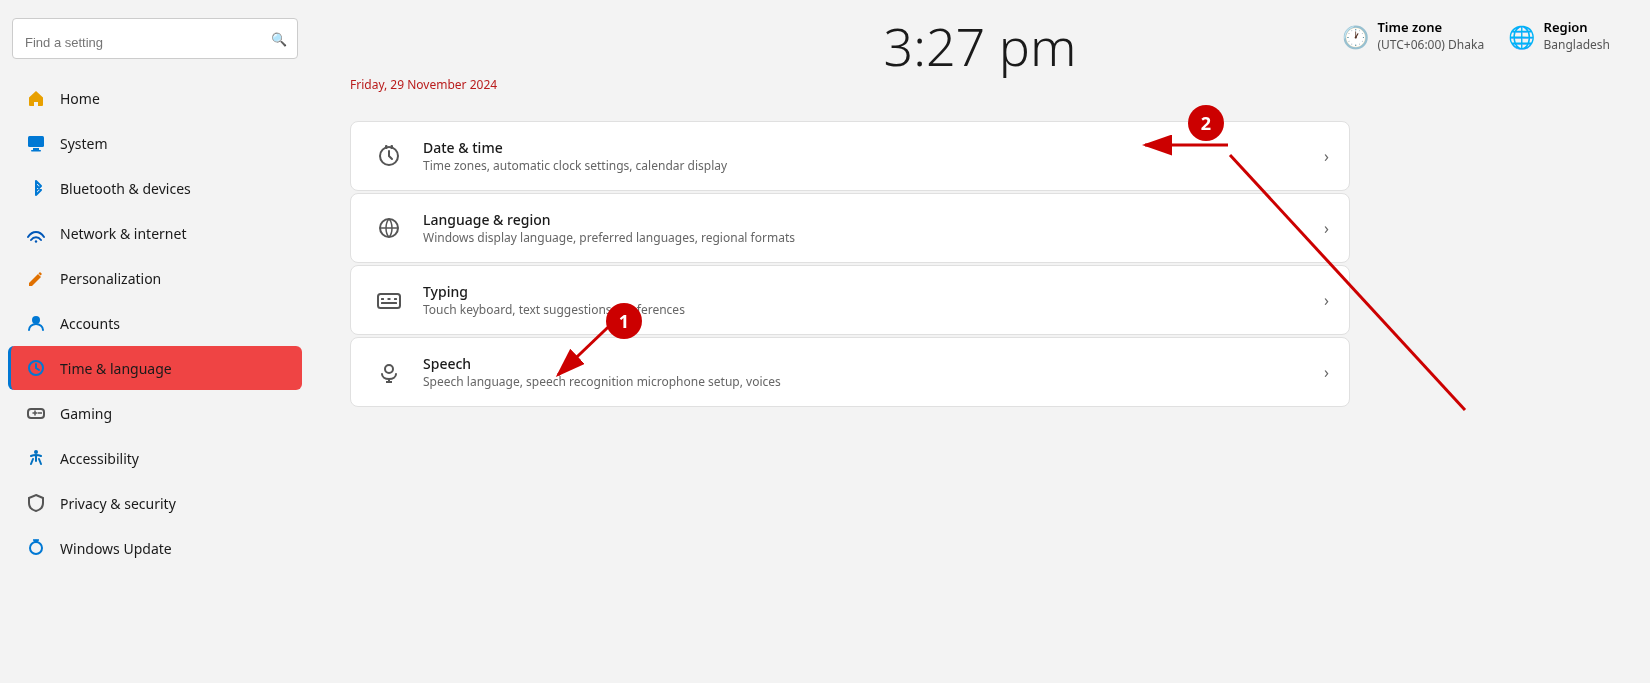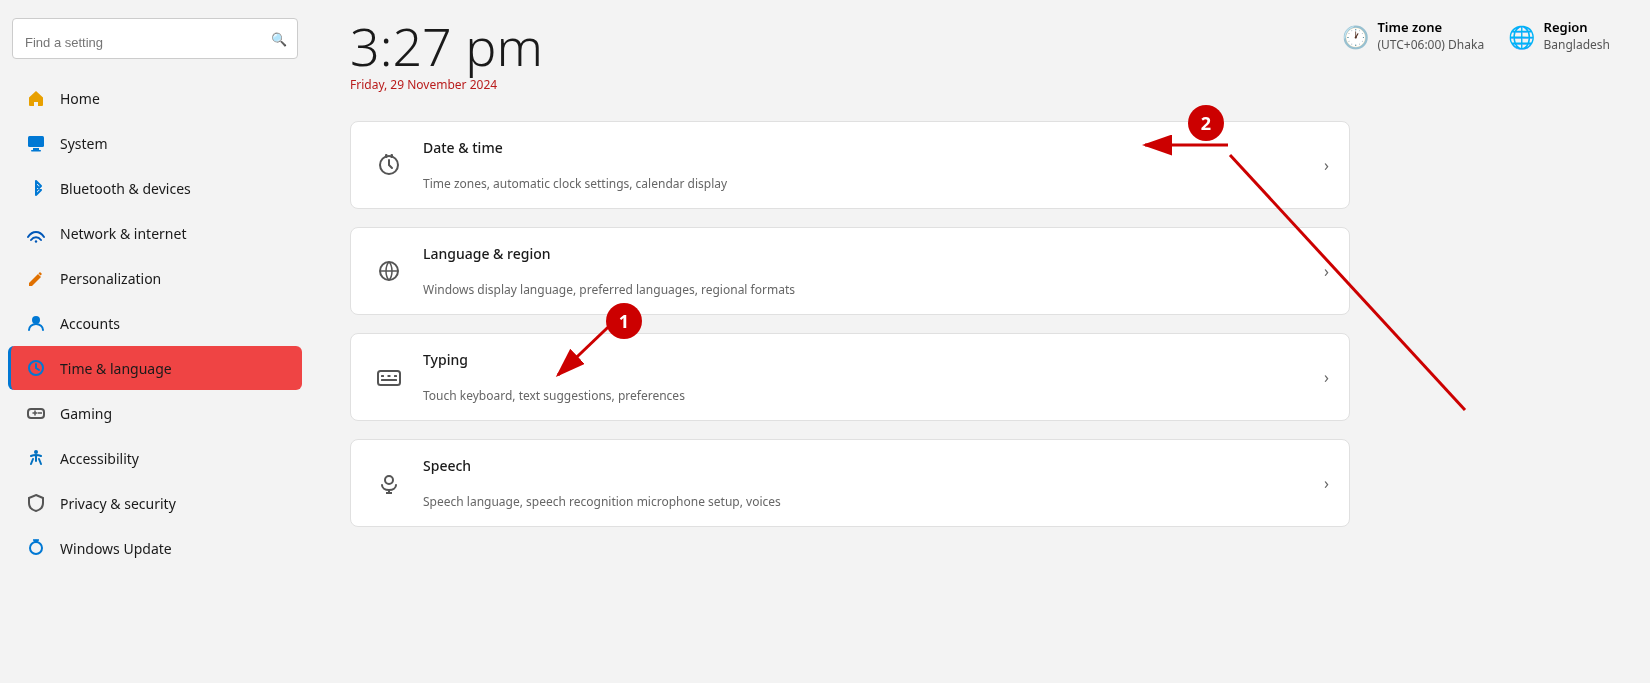--- a/index.html
+++ b/index.html
@@ -81,20 +81,21 @@
     }
 
     .header-area {
       margin-bottom: 28px;
     }
     .time-display {
       font-size: 52px;
       font-weight: 300;
       color: #1a1a1a;
       line-height: 1;
+      text-align: center;
     }
     .date-display {
       font-size: 12px;
       color: #b91c1c;
       margin-top: 4px;
     }
 
     .top-right-info {
       position: absolute;
       top: 18px;
@@ -108,21 +109,21 @@
       align-items: center;
       gap: 8px;
     }
     .info-block-title { font-weight: 600; font-size: 13px; }
     .info-block-sub { font-size: 12px; color: #555; text-align: right; }
 
     
     .settings-list {
       display: flex;
       flex-direction: column;
-      gap: 18px;
+      gap: 2px;
       max-width: 1000px;
     }
     .settings-card {
       display: flex;
       align-items: center;
       background: #fff;
       border-radius: 8px;
       padding: 16px 20px;
       cursor: pointer;
       border: 1px solid #e0e0e0;
@@ -141,21 +142,21 @@
     }
     .card-text { flex: 1; }
     .card-title {
       font-size: 14px;
       font-weight: 500;
       color: #1a1a1a;
     }
     .card-subtitle {
       font-size: 12px;
       color: #666;
-      margin-top: 18px;
+      margin-top: 0;
     }
     .card-chevron {
       color: #666;
       font-size: 16px;
     }
 
     
     .badge-circle {
       width: 36px;
       height: 36px;

